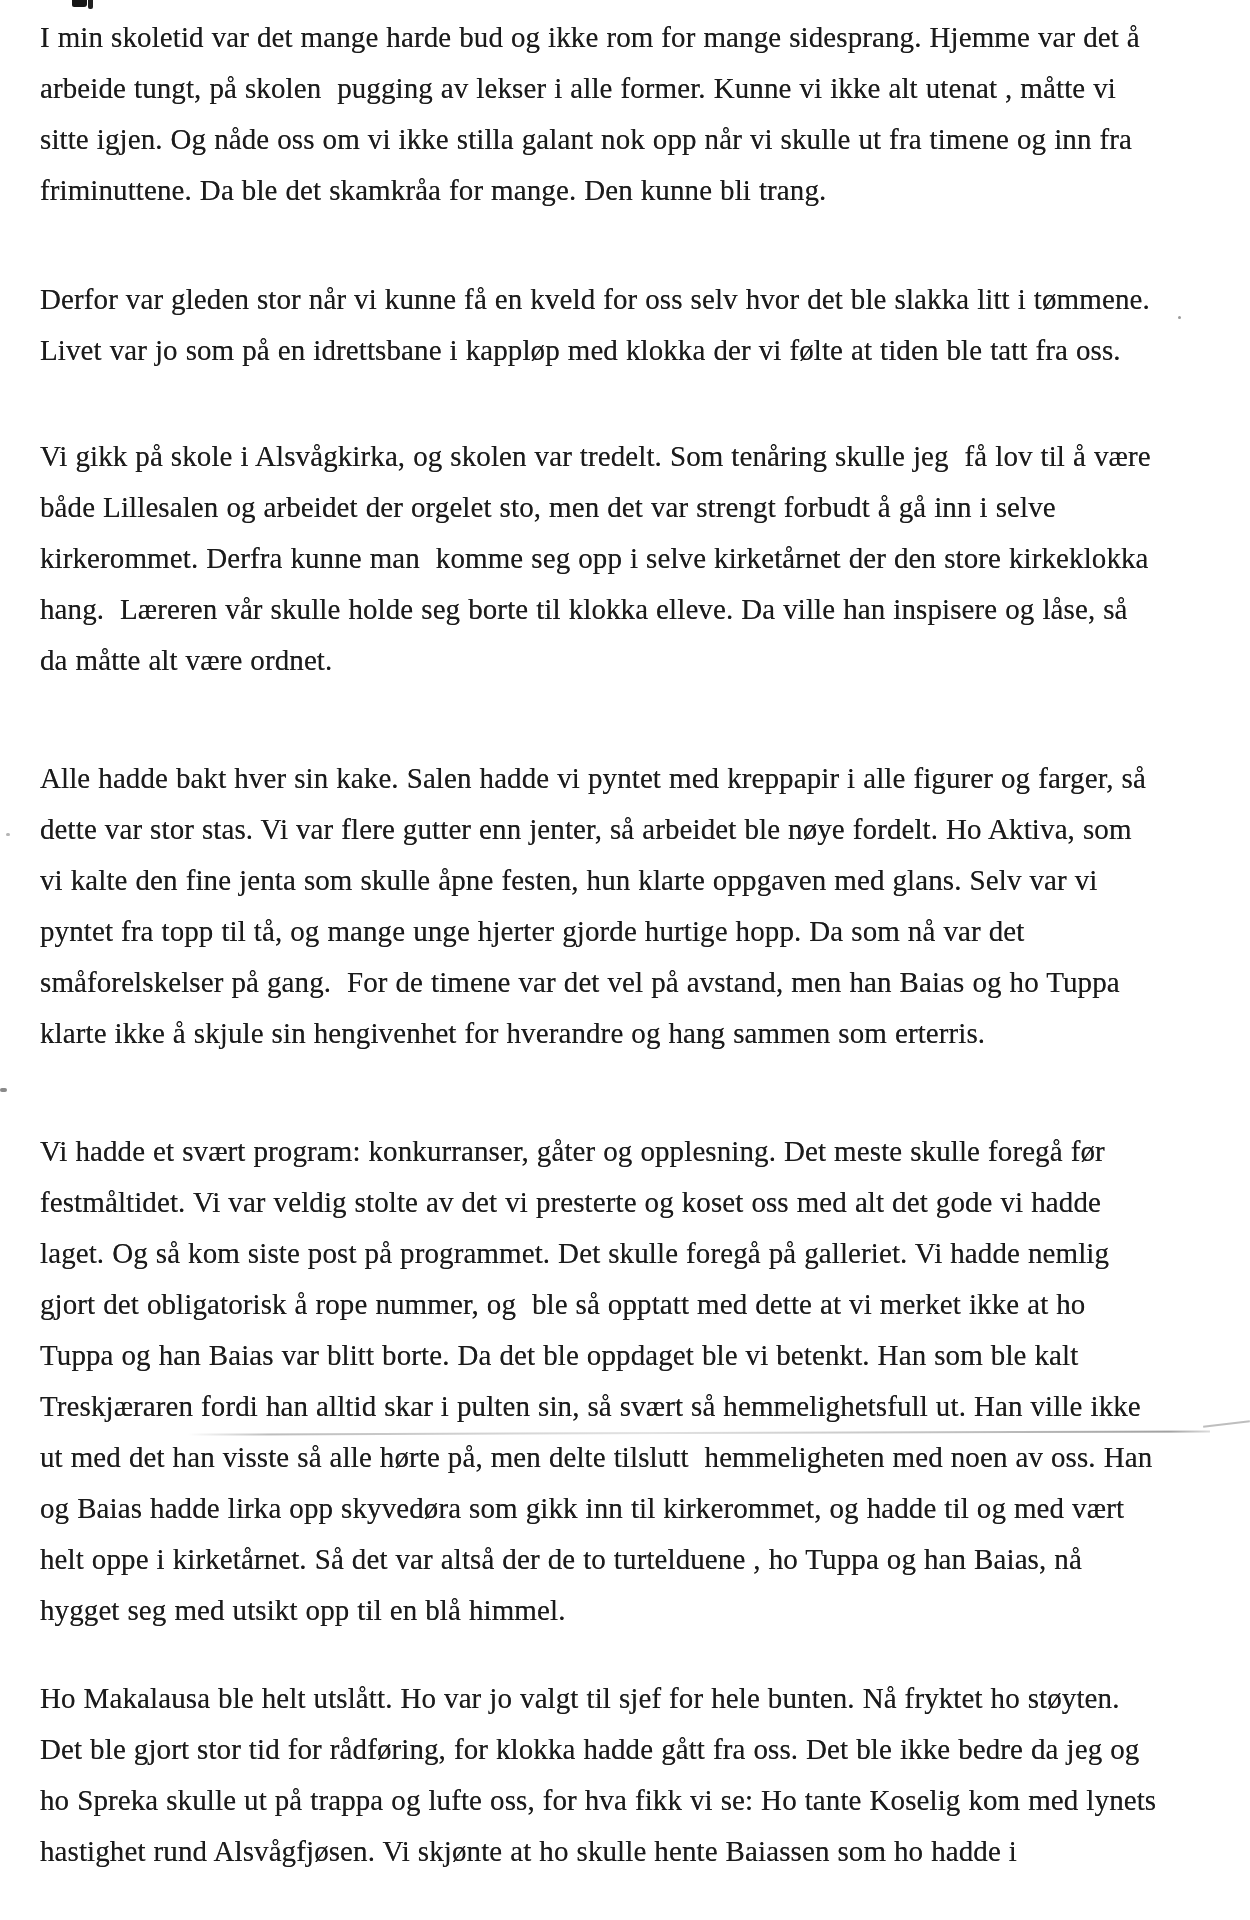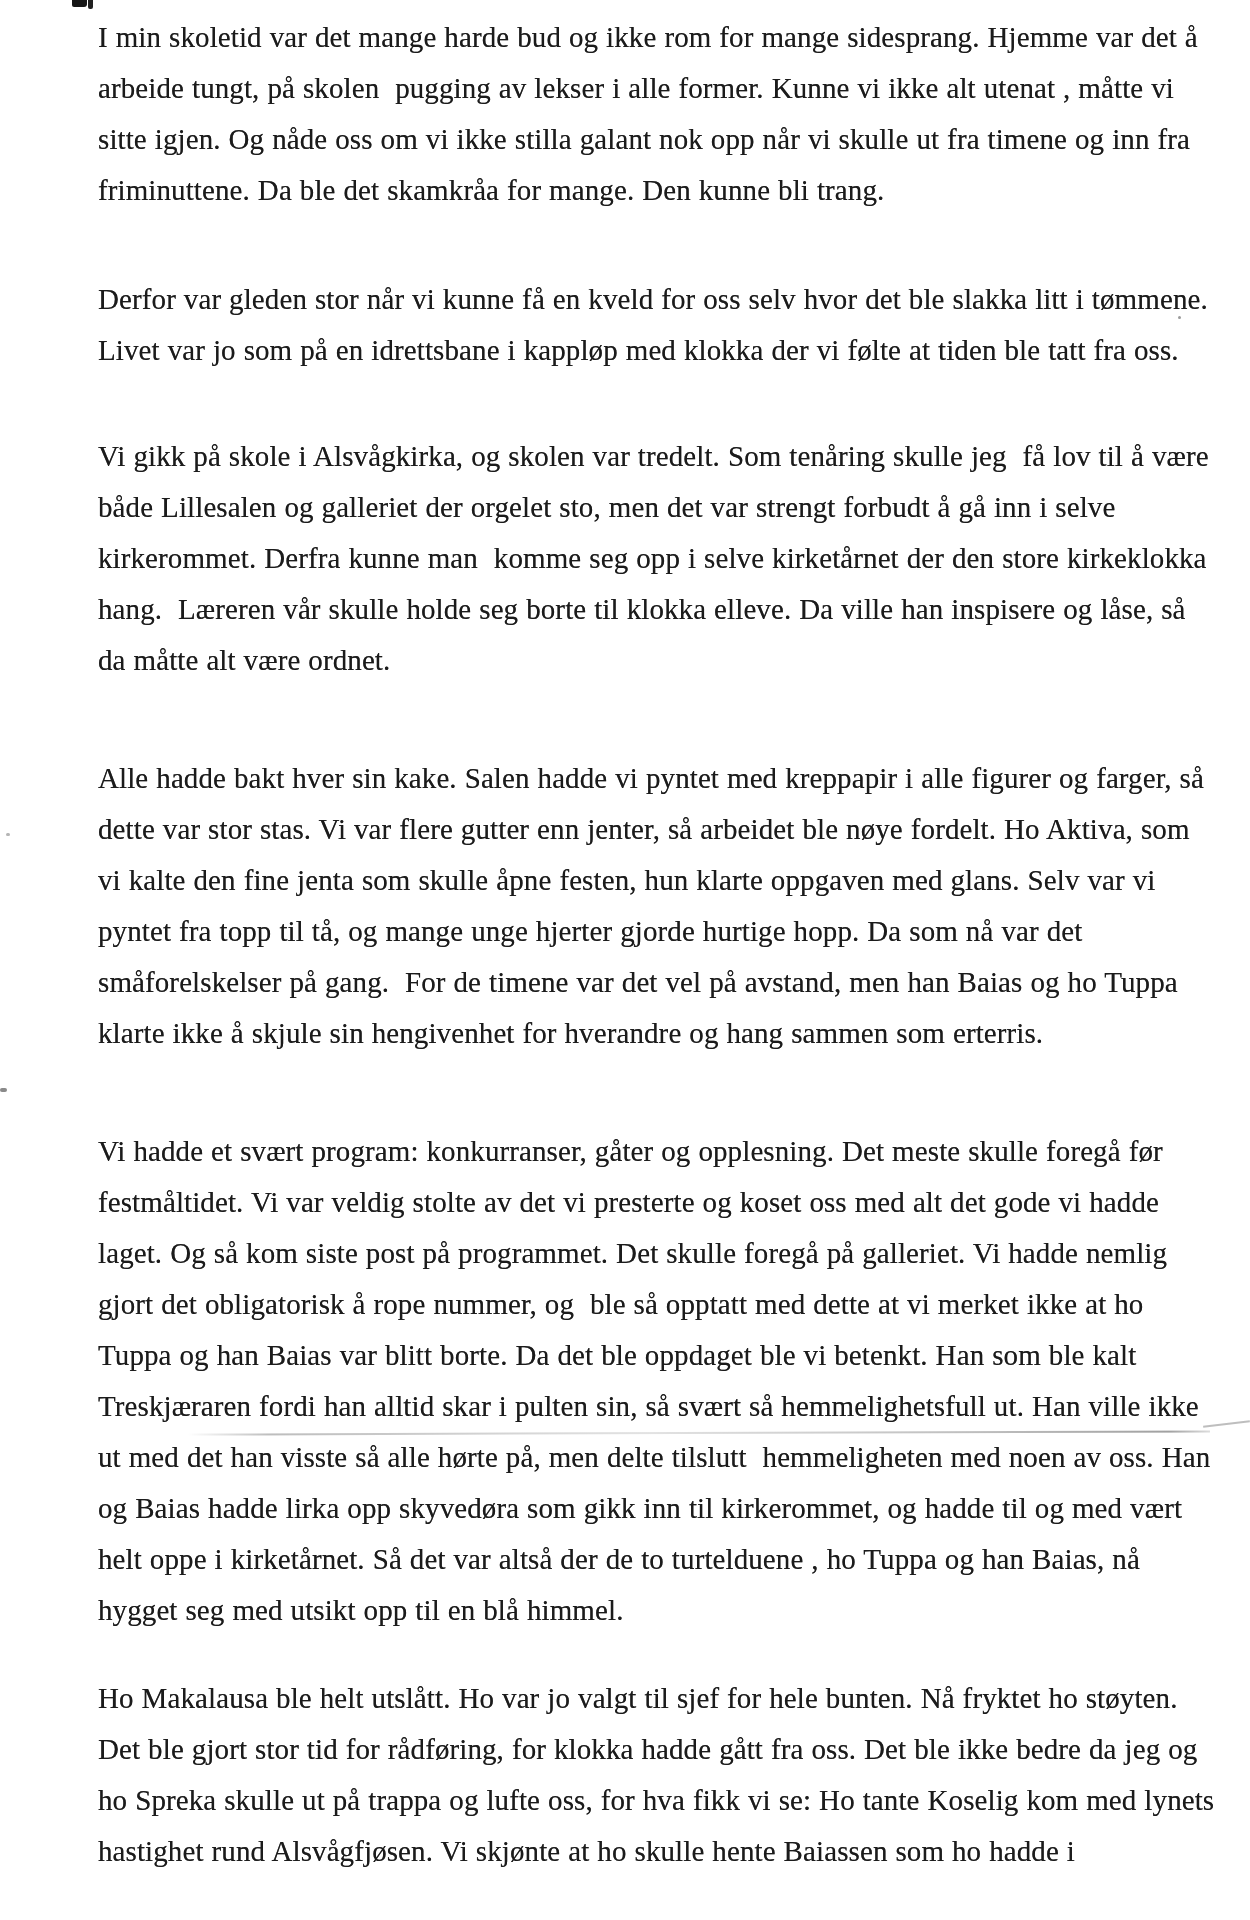--- a/index.html
+++ b/index.html
@@ -10,21 +10,21 @@
   body {
     width: 1250px;
     height: 1920px;
     overflow: hidden;
   }
   .page {
     position: relative;
     box-sizing: border-box;
     width: 1250px;
     height: 1920px;
-    padding: 12px 40px 0 98px;
+    padding: 12px 40px 0 40px;
     background: #ffffff;
     font-family: "Liberation Serif", "DejaVu Serif", serif;
     font-size: 29px;
     color: #1b1b1b;
   }
   .para { margin: 0; padding: 0; }
   .line {
     white-space: pre;
     line-height: 51px;
     letter-spacing: 0.1px;
@@ -88,21 +88,21 @@
     <div class="line">friminuttene. Da ble det skamkråa for mange. Den kunne bli trang.</div>
   </div>
 
   <div class="para" style="margin-top:58px">
     <div class="line">Derfor var gleden stor når vi kunne få en kveld for oss selv hvor det ble slakka litt i tømmene.</div>
     <div class="line">Livet var jo som på en idrettsbane i kappløp med klokka der vi følte at tiden ble tatt fra oss.</div>
   </div>
 
   <div class="para" style="margin-top:55px">
     <div class="line">Vi gikk på skole i Alsvågkirka, og skolen var tredelt. Som tenåring skulle jeg  få lov til å være</div>
-    <div class="line">både Lillesalen og galleriet der orgelet sto, men det var strengt forbudt å gå inn i selve</div>
+    <div class="line">både Lillesalen og arbeidet der orgelet sto, men det var strengt forbudt å gå inn i selve</div>
     <div class="line">kirkerommet. Derfra kunne man  komme seg opp i selve kirketårnet der den store kirkeklokka</div>
     <div class="line">hang.  Læreren vår skulle holde seg borte til klokka elleve. Da ville han inspisere og låse, så</div>
     <div class="line">da måtte alt være ordnet.</div>
   </div>
 
   <div class="para" style="margin-top:67px">
     <div class="line">Alle hadde bakt hver sin kake. Salen hadde vi pyntet med kreppapir i alle figurer og farger, så</div>
     <div class="line">dette var stor stas. Vi var flere gutter enn jenter, så arbeidet ble nøye fordelt. Ho Aktiva, som</div>
     <div class="line">vi kalte den fine jenta som skulle åpne festen, hun klarte oppgaven med glans. Selv var vi</div>
     <div class="line">pyntet fra topp til tå, og mange unge hjerter gjorde hurtige hopp. Da som nå var det</div>

